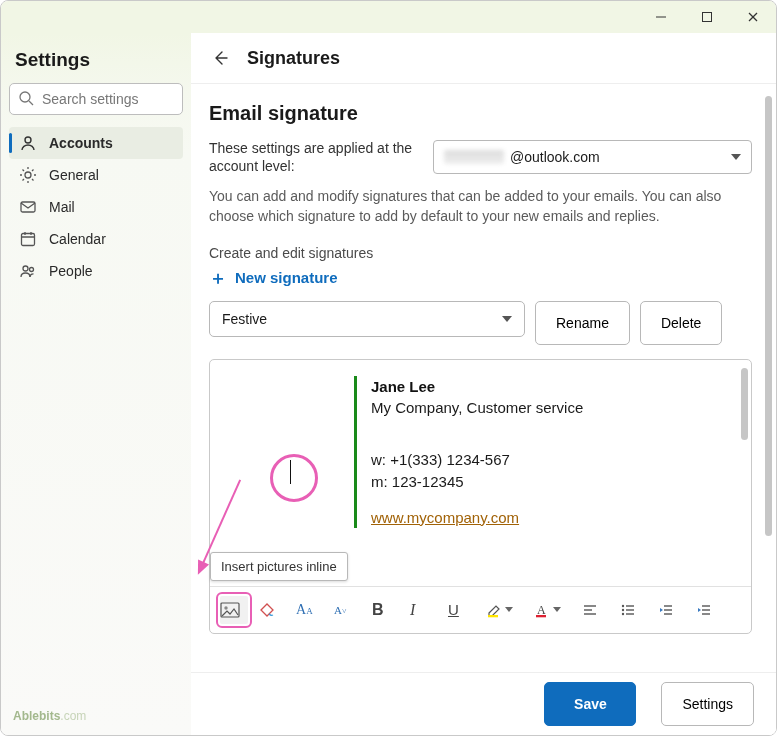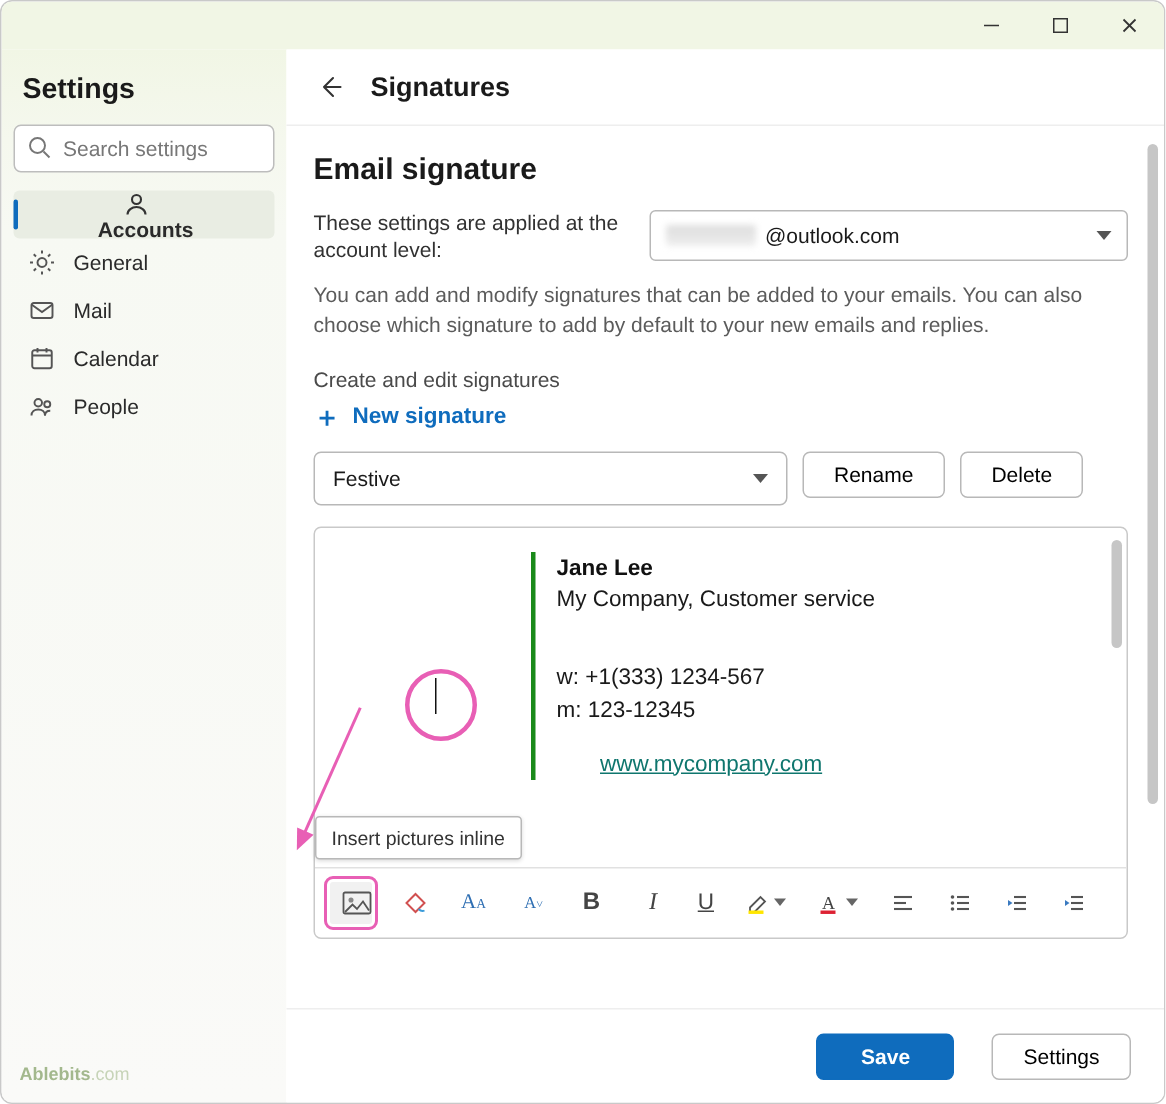--- a/index.html
+++ b/index.html
@@ -95,21 +95,20 @@
     width: 18px; height: 18px;
     margin-right: 12px;
     color: #4a4a4a;
     display: inline-flex;
     align-items: center;
     justify-content: center;
   }
   .nav-item.active {
     background: #e9ede3;
     font-weight: 600;
-    flex-direction: column;
   }
   .nav-item.active::before {
     content: "";
     position: absolute;
     left: 0; top: 6px; bottom: 6px;
     width: 3px;
     border-radius: 2px;
     background: #0f6cbd;
   }
   .brand {
@@ -242,21 +241,21 @@
     height: 34px;
     border: 1px solid #b8b8b8;
     border-radius: 5px;
     background: #fff;
     display: flex;
     align-items: center;
     justify-content: space-between;
     padding: 0 12px;
   }
   .btn {
-    height: 31px;
+    height: 44px;
     padding: 0 20px;
     border: 1px solid #b8b8b8;
     border-radius: 5px;
     background: #fff;
     font-size: 14px;
     cursor: pointer;
     display: inline-flex;
     align-items: center;
     justify-content: center;
   }
@@ -288,21 +287,21 @@
   .sig-content {
     margin-left: 128px;
     border-left: 3px solid #1a8a1a;
     padding-left: 14px;
     font-size: 15px;
     font-family: Arial, sans-serif;
     line-height: 1.45;
   }
   .sig-content .name { font-weight: 700; color:#111; }
   .sig-content .company { margin-bottom: 30px; }
-  .sig-content .link a { color: #0f766e; text-decoration: underline; margin-left: 29px; }
+  .sig-content .link a { color: #a16207; text-decoration: underline; }
 
   .cursor-circle {
     position: absolute;
     left: 60px; top: 94px;
     width: 42px; height: 42px;
     border: 3px solid #e85fb5;
     border-radius: 50%;
   }
   .cursor-caret {
     position:absolute;
@@ -342,21 +341,21 @@
     display: flex;
     align-items: center;
     gap: 10px;
     padding: 0 10px;
     position: relative;
   }
   .tb {
     width: 28px; height: 28px;
     display: inline-flex;
     align-items: center;
-    justify-content: flex-end;
+    justify-content: flex-start;
     color: #444;
     border-radius: 3px;
     cursor: pointer;
     position: relative;
   }
   .tb.pic {
     outline: 2px solid #e85fb5;
     outline-offset: 2px;
     background: #f1f1f1;
     border-radius: 2px;

